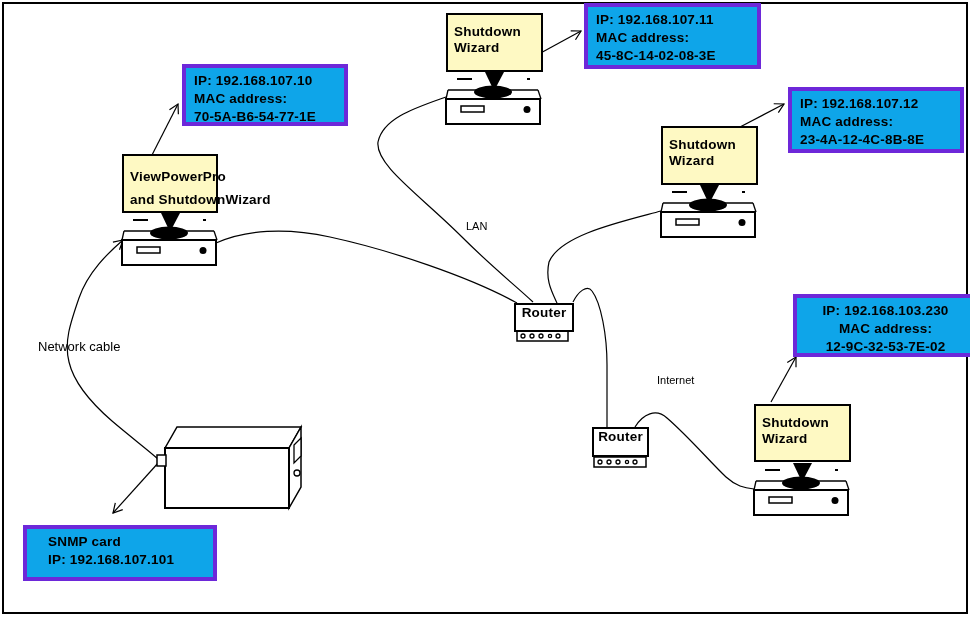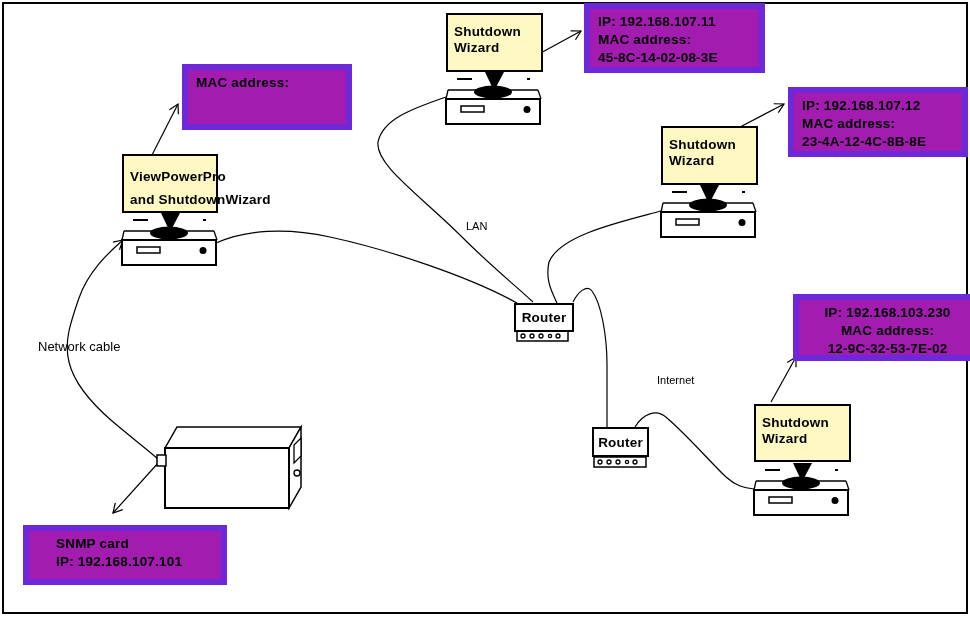--- a/index.html
+++ b/index.html
@@ -5,35 +5,35 @@
   html,body{margin:0;padding:0;background:#ffffff;}
   #canvas{
     position:relative;width:970px;height:620px;background:#fff;
     font-family:"Liberation Sans","DejaVu Sans",sans-serif;color:#000;
     overflow:hidden;
   }
   #frame{position:absolute;left:2px;top:2px;width:962px;height:608px;border:2px solid #000;}
   #wires{position:absolute;left:0;top:0;z-index:1;}
   .txt{position:absolute;z-index:2;}
   .callout{
-    position:absolute;z-index:2;background:#a21caf;border:6px solid #6d28d9;
+    position:absolute;z-index:2;background:#0ea5e9;border:4px solid #6d28d9;
     font-weight:bold;font-size:13.5px;line-height:18px;letter-spacing:.2px;
     padding:4px 4px 0 8px;white-space:nowrap;
   }
   .monitor{
     position:absolute;z-index:2;background:#fef9c3;border:2px solid #000;
     font-weight:bold;font-size:13.5px;letter-spacing:.2px;
     padding:9px 0 0 6px;white-space:nowrap;overflow:visible;
   }
   .monitor .ln{line-height:16px;}
   .monitor.wide .ln{line-height:23px;}
   .routerbox{
     position:absolute;z-index:2;background:#fff;border:2px solid #000;
     font-weight:bold;font-size:13.5px;letter-spacing:.2px;
-    display:flex;align-items:center;justify-content:center;
+    display:flex;justify-content:center;
   }
   .plain{font-size:11px;font-weight:normal;white-space:nowrap;}
   .boldlabel{font-size:13px;font-weight:normal;white-space:nowrap;}
   .upslabel{
     position:absolute;z-index:2;font-weight:bold;font-size:14.5px;letter-spacing:.5px;
     display:flex;align-items:center;justify-content:center;
   }
 </style>
 </head>
 <body>
@@ -158,38 +158,40 @@
       <polygon points="165,448 177,427 301,427 289,448" stroke-width="1.5"></polygon>
       <polygon points="289,448 301,427 301,487 289,508" stroke-width="1.5"></polygon>
       <rect x="165" y="448" width="124" height="60" stroke-width="2"></rect>
       <polygon points="294,445 301,438 301,456 294,463" stroke-width="1.3"></polygon>
       <circle cx="297" cy="473" r="3" stroke-width="1.3"></circle>
       <rect x="157" y="455" width="9" height="11" stroke-width="1.5"></rect>
     </g>
   </svg>
 
   <div class="callout" style="left:182px;top:64px;width:146px;height:50px;">
-    <div>MAC address:</div>
+    <div>IP: 192.168.107.10</div>
+    <div>MAC address:</div>
+    <div>70-5A-B6-54-77-1E</div>
   </div>
   <div class="callout" style="left:584px;top:3px;width:157px;height:54px;">
     <div>IP: 192.168.107.11</div>
     <div>MAC address:</div>
     <div>45-8C-14-02-08-3E</div>
   </div>
   <div class="callout" style="left:788px;top:87px;width:156px;height:54px;">
     <div>IP: 192.168.107.12</div>
     <div>MAC address:</div>
     <div>23-4A-12-4C-8B-8E</div>
   </div>
   <div class="callout" style="left:793px;top:294px;width:161px;height:51px;text-align:center;">
     <div>IP: 192.168.103.230</div>
     <div>MAC address:</div>
     <div>12-9C-32-53-7E-02</div>
   </div>
-  <div class="callout" style="left:23px;top:525px;width:161px;height:44px;padding-left:27px;">
+  <div class="callout" style="left:23px;top:525px;width:161px;height:44px;padding-left:21px;">
     <div>SNMP card</div>
     <div>IP: 192.168.107.101</div>
   </div>
 
   <div class="monitor wide" style="left:122px;top:154px;width:86px;height:46px;">
     <div class="ln">ViewPowerPro</div>
     <div class="ln">and ShutdownWizard</div>
   </div>
   <div class="monitor" style="left:446px;top:13px;width:87px;height:46px;">
     <div class="ln">Shutdown</div>

